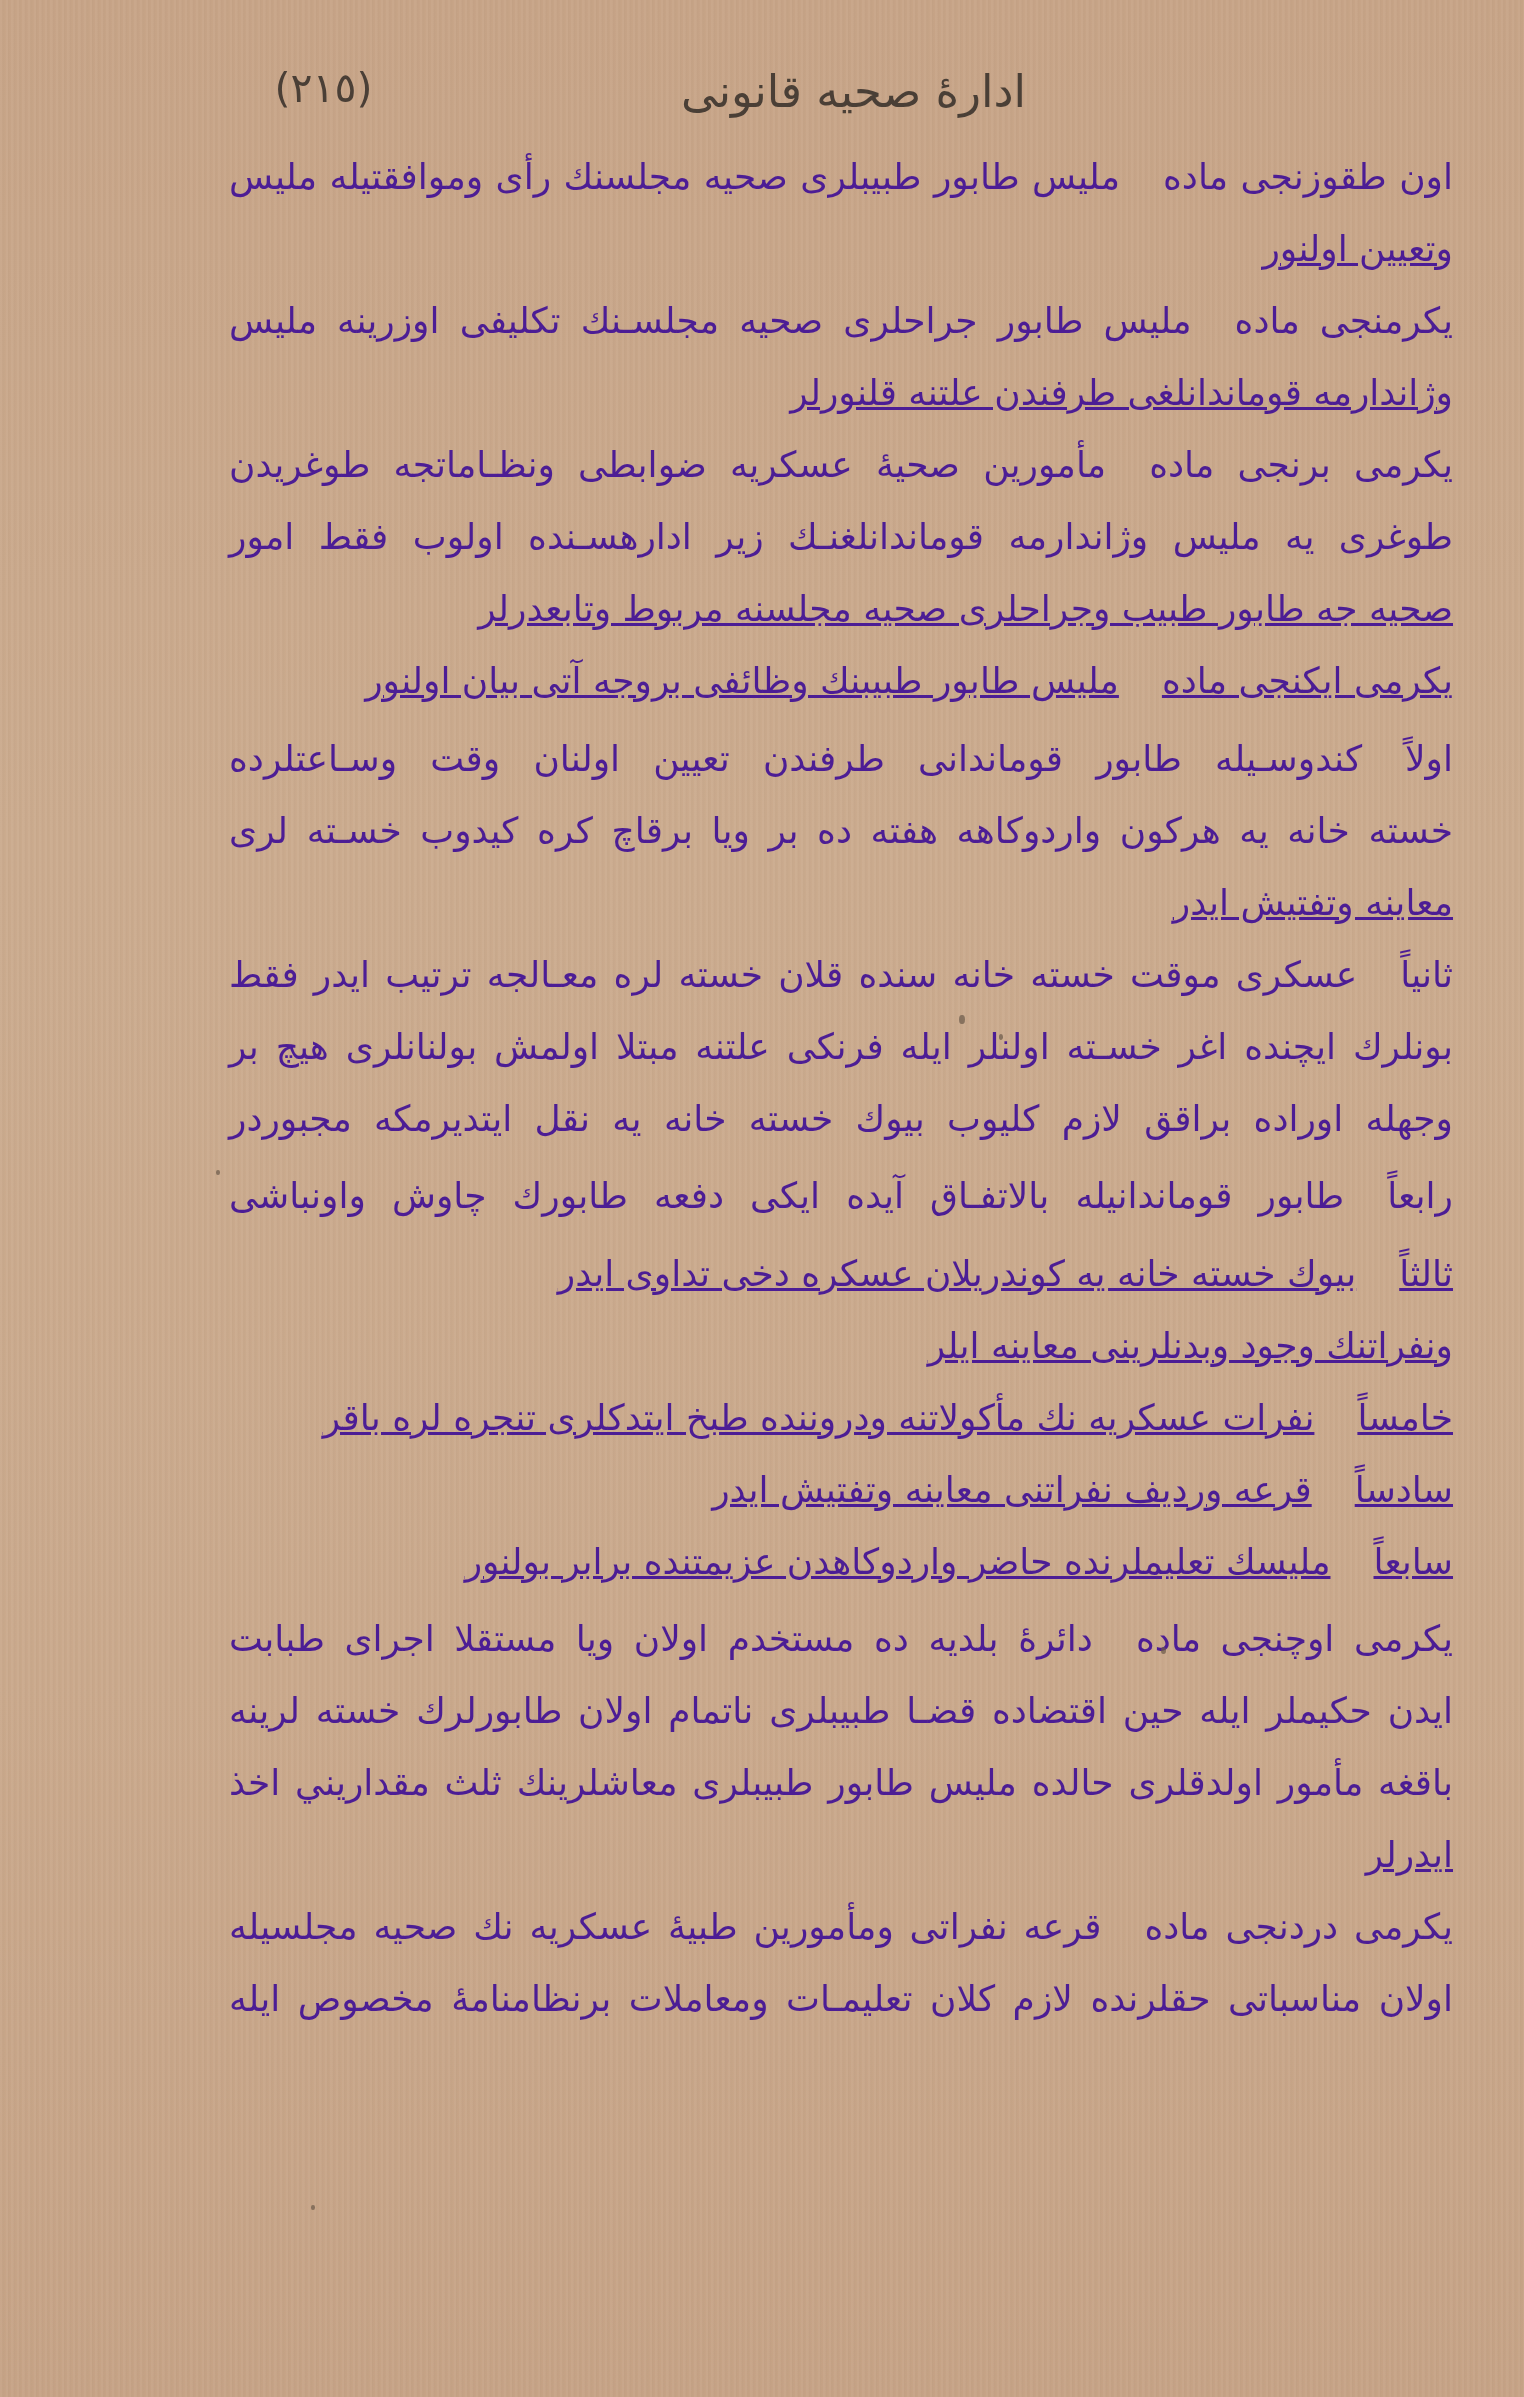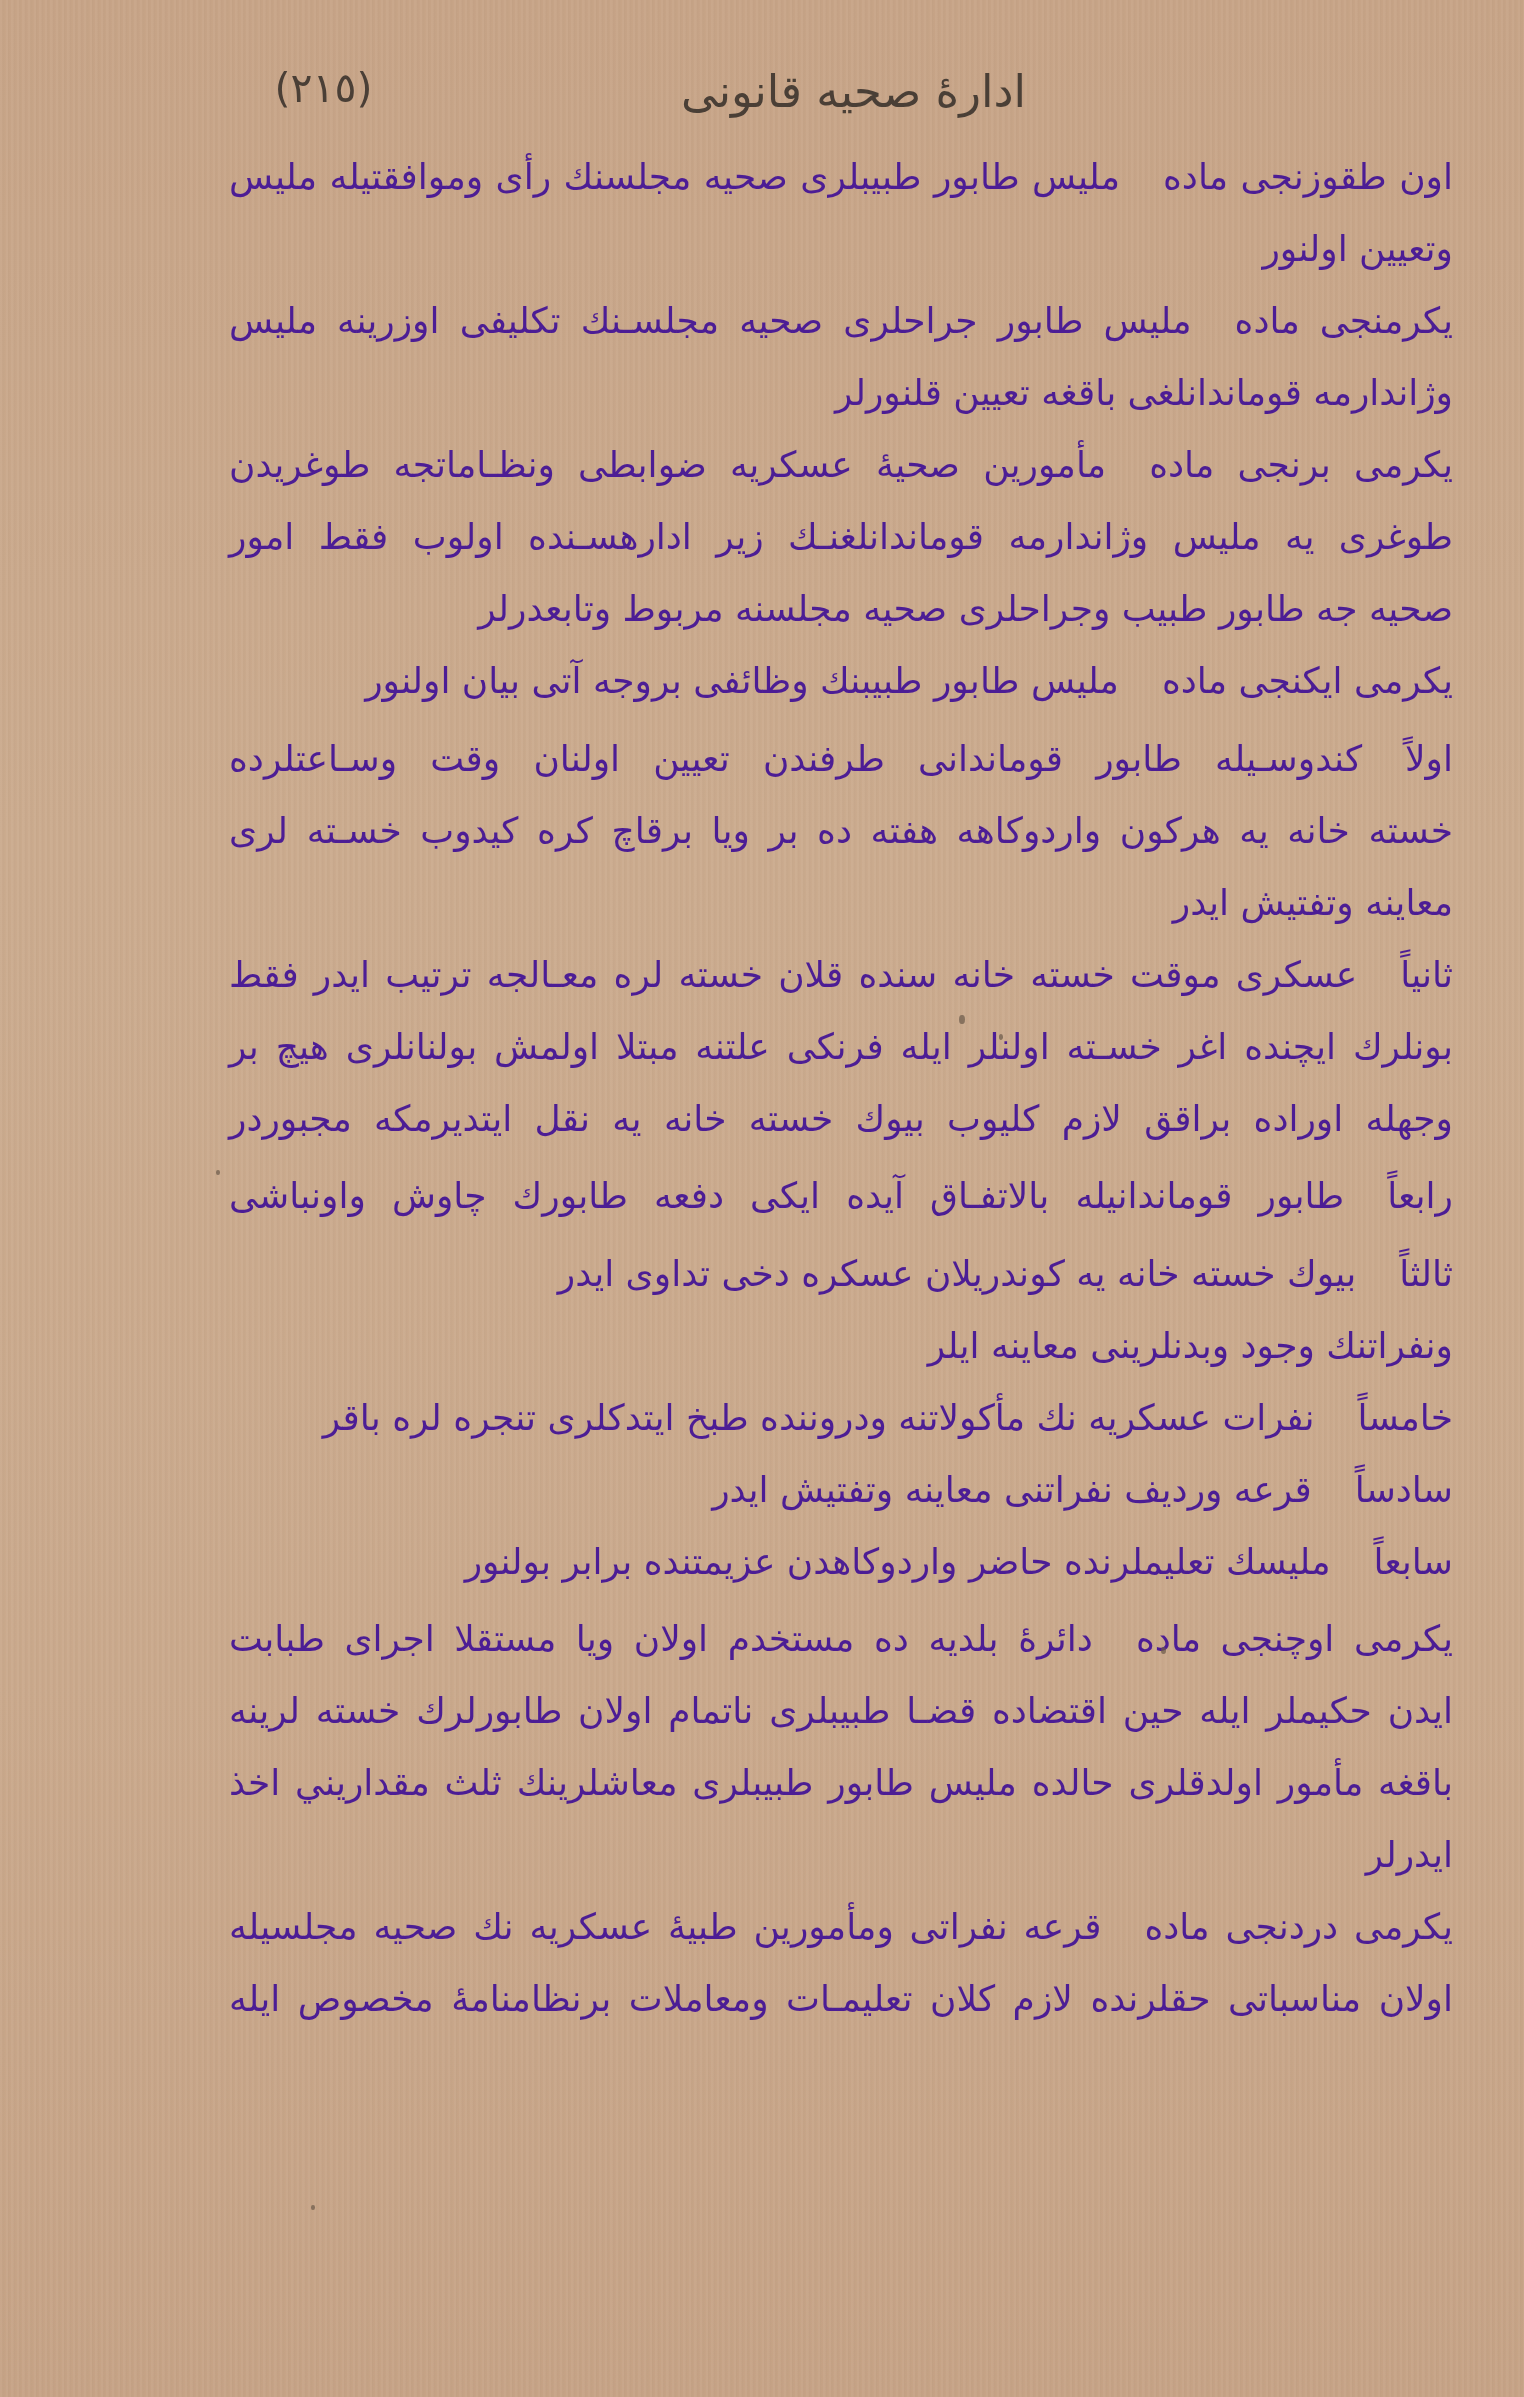--- a/index.html
+++ b/index.html
@@ -74,21 +74,21 @@
   }
   .line.justify {
     text-align: justify;
     text-align-last: justify;
   }
   .line.gap-before { margin-top: 5.6px; }
   .lead-sp {
     display: inline-block;
     width: 43px;
   }
-  .short { text-align: right; }
+  .short { text-align: right; text-decoration: underline; }
   .speck {
     position: absolute;
     background: #6b5a4a;
     border-radius: 50%;
     opacity: 0.7;
   }
 </style>
 </head>
 <body>
 
@@ -98,21 +98,21 @@
     <span class="page-number">(٢١٥)</span>
     <span class="running-title">ادارهٔ صحیه قانونی</span>
   </div>
 
   <div class="body-text">
 
     <div class="line justify"><span>اون طقوزنجی ماده</span><span class="lead-sp"></span><span>ملیس طابور طبیبلری صحیه مجلسنك رأی وموافقتیله ملیس</span></div>
     <div class="line short"><span>وتعیین اولنور</span></div>
 
     <div class="line justify"><span>یکرمنجی ماده</span><span class="lead-sp"></span><span>ملیس طابور جراحلری صحیه مجلسـنك تکلیفی اوزرینه ملیس</span></div>
-    <div class="line short"><span>وژاندارمه قوماندانلغی باقغه تعیین قلنورلر</span></div>
+    <div class="line short"><span>وژاندارمه قوماندانلغی طرفندن علتنه قلنورلر</span></div>
 
     <div class="line justify"><span>یکرمی برنجی ماده</span><span class="lead-sp"></span><span>مأمورین صحیهٔ عسکریه ضوابطی ونظـاماتجه طوغریدن</span></div>
     <div class="line justify"><span>طوغری یه ملیس وژاندارمه قوماندانلغنـك زیر ادارهسـنده اولوب فقط امور</span></div>
     <div class="line short"><span>صحیه جه طابور طبیب وجراحلری صحیه مجلسنه مربوط وتابعدرلر</span></div>
 
     <div class="line short"><span>یکرمی ایکنجی ماده</span><span class="lead-sp"></span><span>ملیس طابور طبیبنك وظائفی بروجه آتی بیان اولنور</span></div>
 
     <div class="line justify gap-before"><span>اولاً</span><span class="lead-sp"></span><span>کندوسـیله طابور قوماندانی طرفندن تعیین اولنان وقت وسـاعتلرده</span></div>
     <div class="line justify"><span>خسته خانه یه هرکون واردوکاهه هفته ده بر ویا برقاچ کره کیدوب خسـته لری</span></div>
     <div class="line short"><span>معاینه وتفتیش ایدر</span></div>

